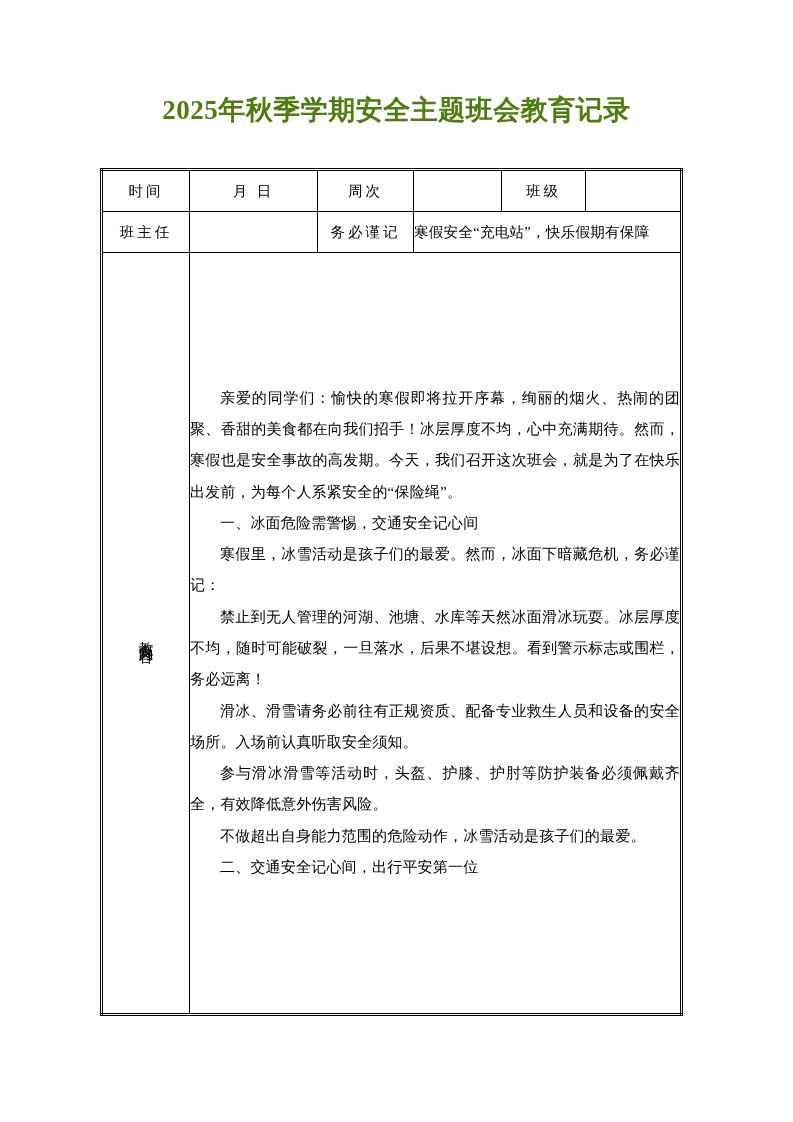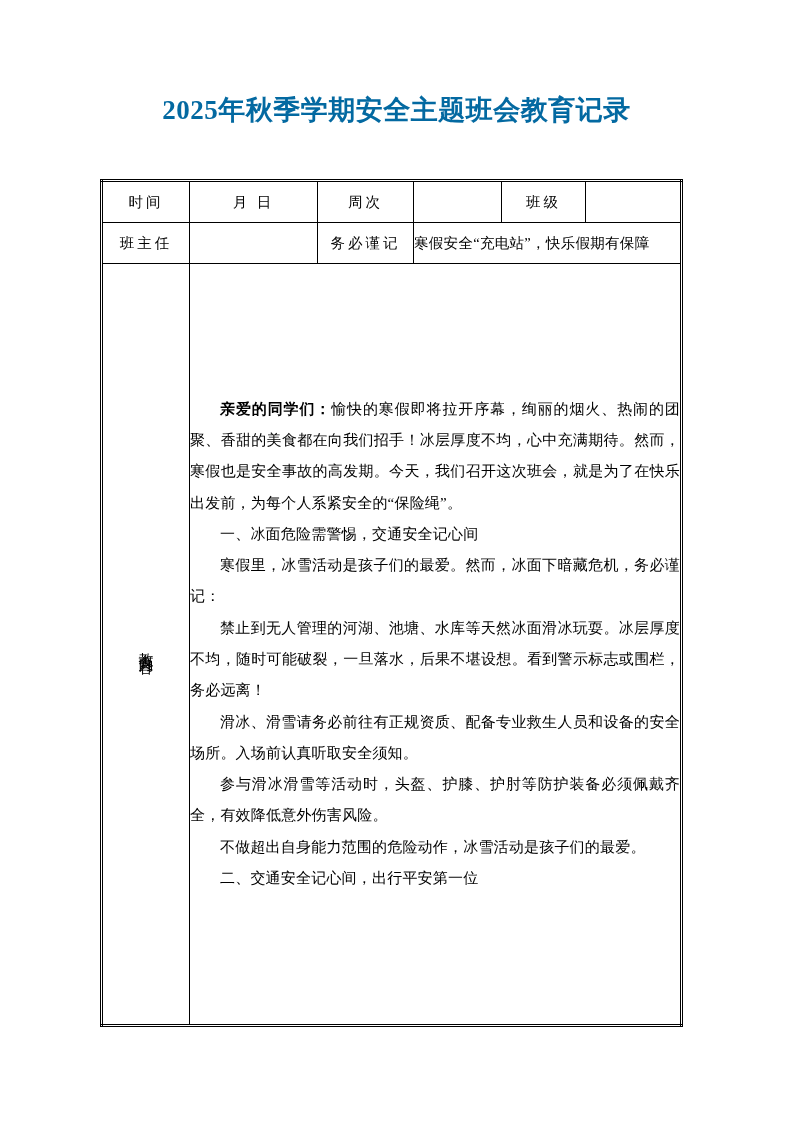--- a/index.html
+++ b/index.html
@@ -26,28 +26,28 @@
 
   
   .doc-title {
     text-align: center;
     font-size: 27px;
     font-weight: bold;
     letter-spacing: 0.5px;
     margin: 0;
     padding-top: 92px;
     font-family: "Liberation Serif", "DejaVu Serif", serif;
-    color: #0369a1;
+    color: #4d7c0f;
   }
 
   
   .table-wrap {
     position: absolute;
     left: 100px;
-    top: 179px;
+    top: 168px;
     width: 580px;
   }
 
   table.record {
     border-collapse: collapse;
     width: 580px;
     table-layout: fixed;
     border: 3px double #000;
   }
 
@@ -102,21 +102,21 @@
   .content-body p {
     margin: 0;
     font-size: 15px;
     line-height: 31.3px;
     text-align: justify;
     text-justify: inter-ideograph;
     text-indent: 2em;
     letter-spacing: 0.2px;
   }
   .content-body .lead {
-    font-weight: bold;
+    font-weight: normal;
   }
 </style>
 </head>
 <body>
 
 <div class="page">
 
   <h1 class="doc-title">2025年秋季学期安全主题班会教育记录</h1>
 
   <div class="table-wrap">

